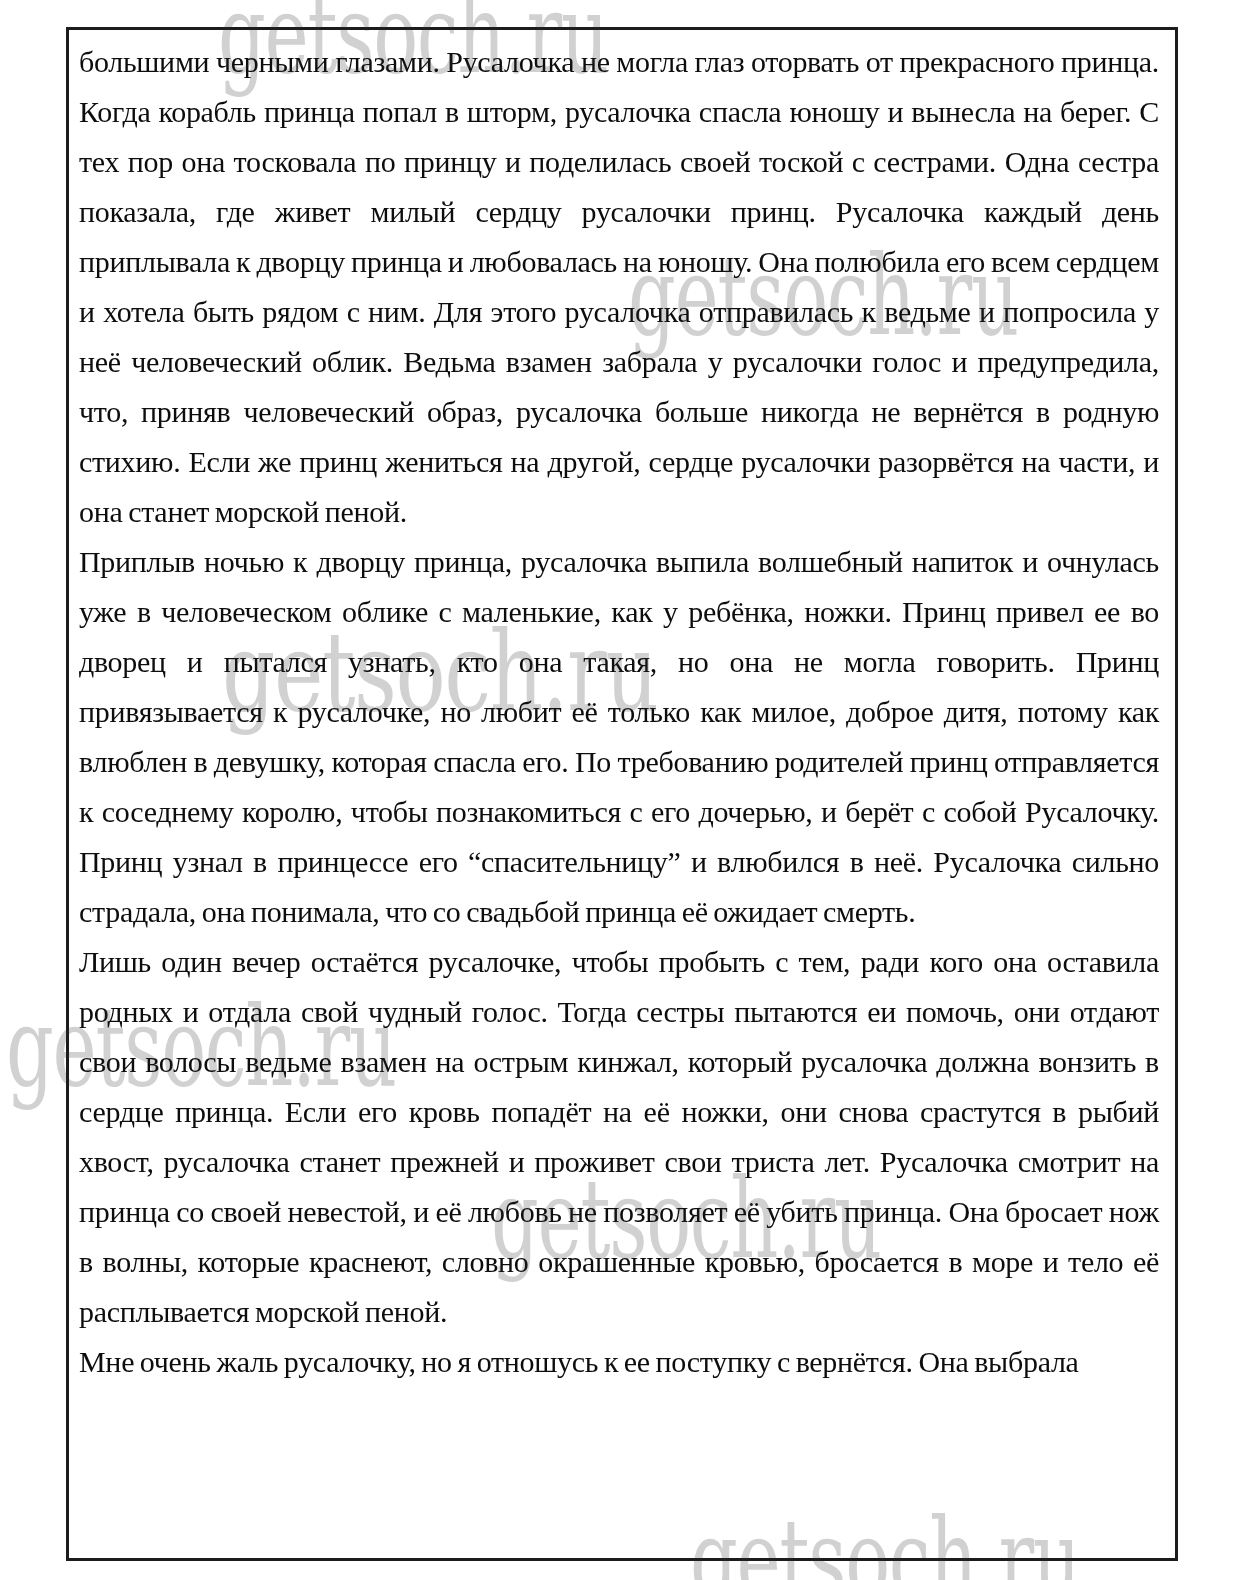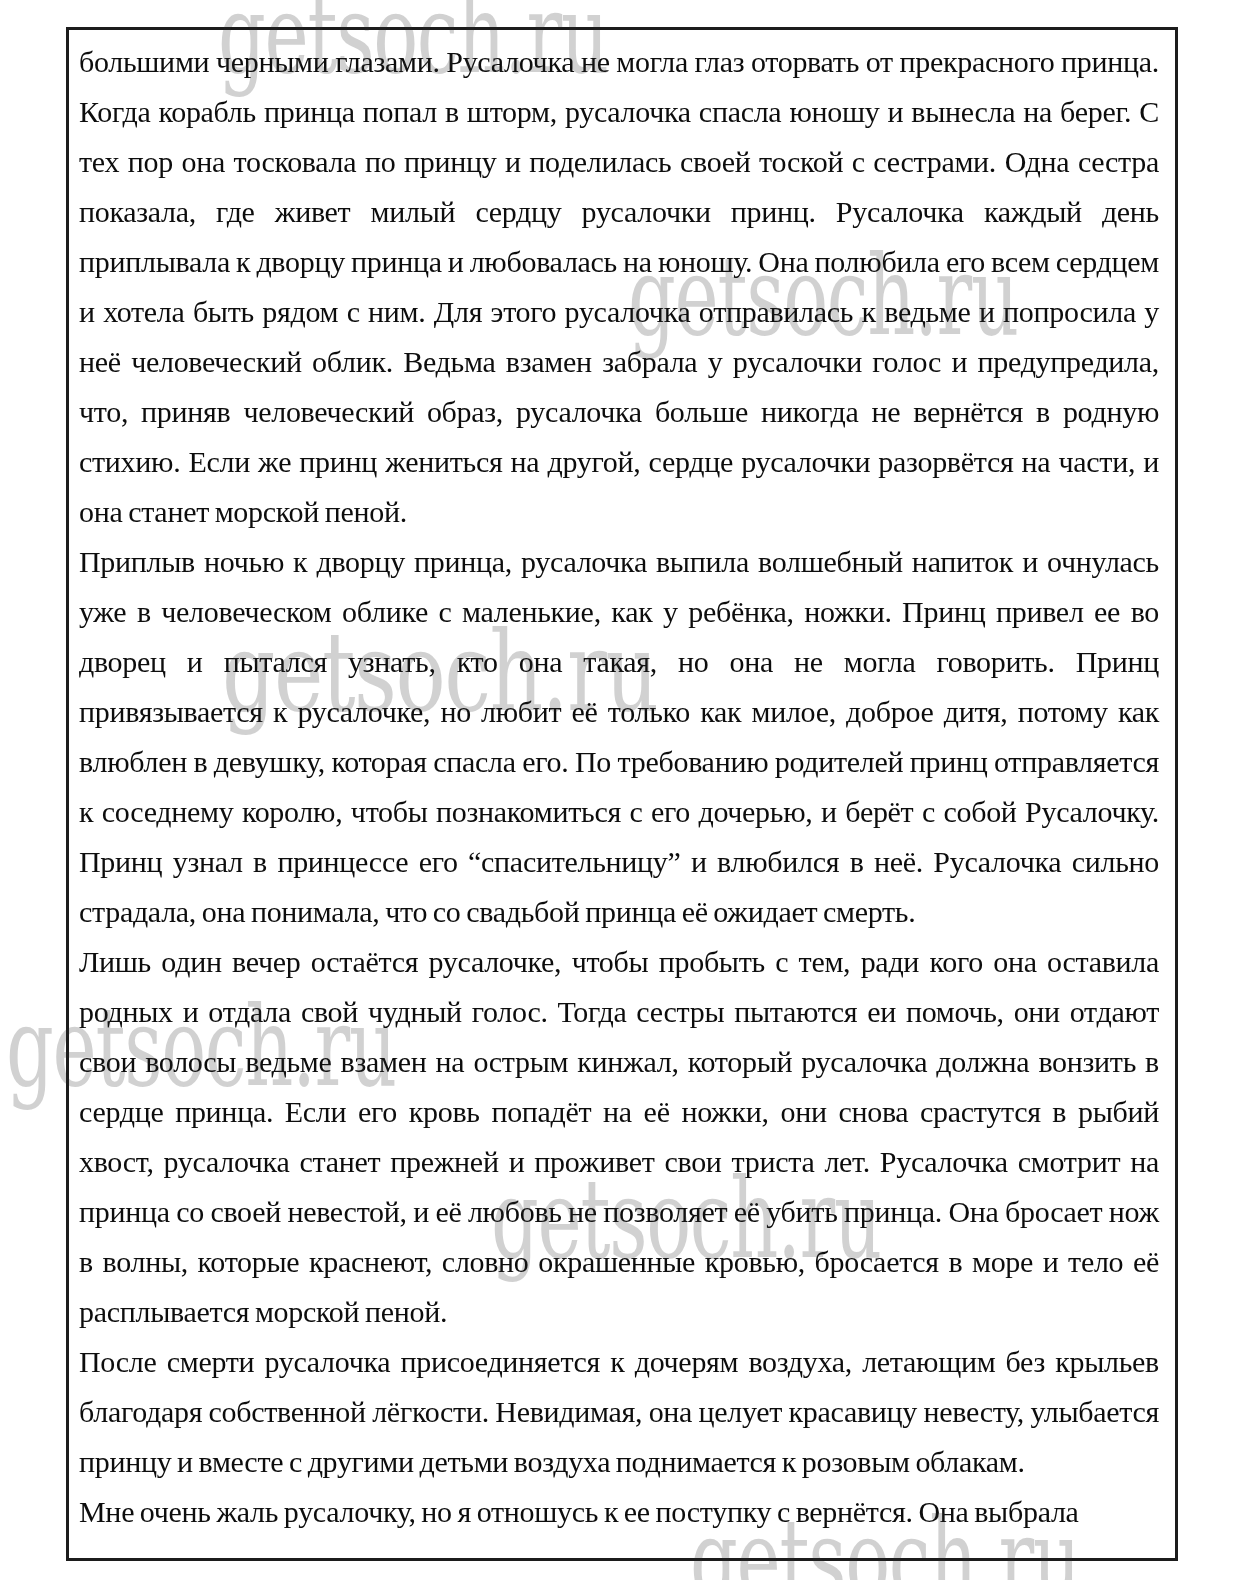--- a/index.html
+++ b/index.html
@@ -62,21 +62,20 @@
 <body>
 
 <div class="page">
 
   <div class="frame"></div>
 
   <div class="text-block">
     <p>большими черными глазами. Русалочка не могла глаз оторвать от прекрасного принца. Когда корабль принца попал в шторм, русалочка спасла юношу и вынесла на берег. С тех пор она тосковала по принцу и поделилась своей тоской с сестрами. Одна сестра показала, где живет милый сердцу русалочки принц. Русалочка каждый день приплывала к дворцу принца и любовалась на юношу. Она полюбила его всем сердцем и хотела быть рядом с ним. Для этого русалочка отправилась к ведьме и попросила у неё человеческий облик. Ведьма взамен забрала у русалочки голос и предупредила, что, приняв человеческий образ, русалочка больше никогда не вернётся в родную стихию. Если же принц жениться на другой, сердце русалочки разорвётся на части, и она станет морской пеной.</p>
     <p>Приплыв ночью к дворцу принца, русалочка выпила волшебный напиток и очнулась уже в человеческом облике с маленькие, как у ребёнка, ножки. Принц привел ее во дворец и пытался узнать, кто она такая, но она не могла говорить. Принц привязывается к русалочке, но любит её только как милое, доброе дитя, потому как влюблен в девушку, которая спасла его. По требованию родителей принц отправляется к соседнему королю, чтобы познакомиться с его дочерью, и берёт с собой Русалочку. Принц узнал в принцессе его “спасительницу” и влюбился в неё.  Русалочка сильно страдала, она понимала, что со свадьбой принца её ожидает смерть.</p>
     <p>Лишь один вечер остаётся русалочке, чтобы пробыть с тем, ради кого она оставила родных и отдала свой чудный голос.  Тогда сестры пытаются еи помочь, они отдают свои волосы ведьме взамен на острым кинжал,  который русалочка должна вонзить в сердце принца. Если его кровь попадёт на её ножки, они снова срастутся в рыбий хвост, русалочка станет прежней и проживет свои триста лет. Русалочка смотрит на принца со своей невестой, и её любовь не позволяет её убить принца. Она бросает нож в волны, которые краснеют, словно окрашенные кровью, бросается в море и тело её расплывается морской пеной.</p>
-    <p>После смерти русалочка присоединяется к дочерям воздуха, летающим без крыльев благодаря собственной лёгкости. Невидимая, она целует красавицу невесту, улыбается принцу и вместе с другими детьми воздуха поднимается к розовым облакам.</p>
     <p>Мне очень жаль русалочку, но я отношусь к ее поступку с вернётся. Она выбрала</p>
   </div>
 
   <div class="wm wm1">getsoch.ru</div>
   <div class="wm wm2">getsoch.ru</div>
   <div class="wm wm3 wide">getsoch.ru</div>
   <div class="wm wm4">getsoch.ru</div>
   <div class="wm wm5">getsoch.ru</div>
   <div class="wm wm6">getsoch.ru</div>
 

